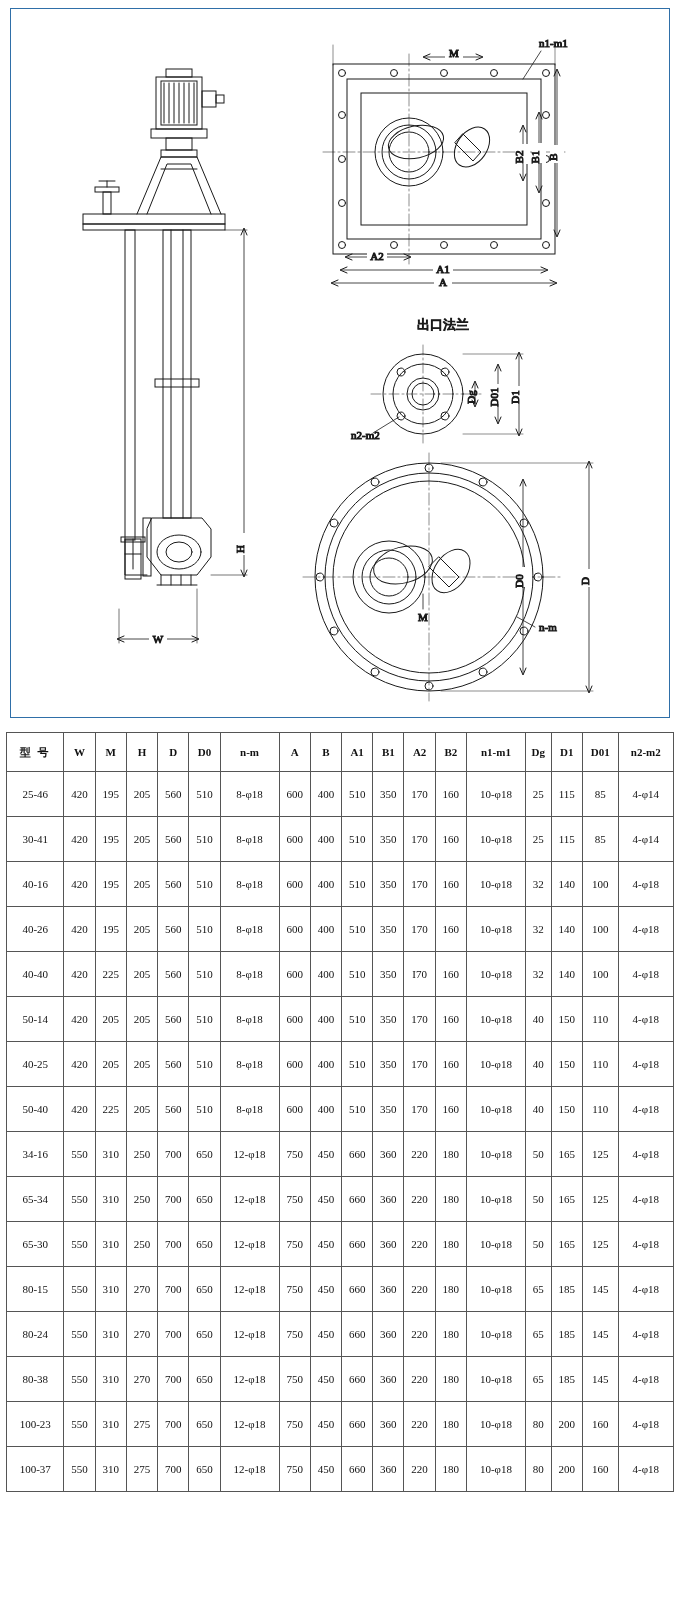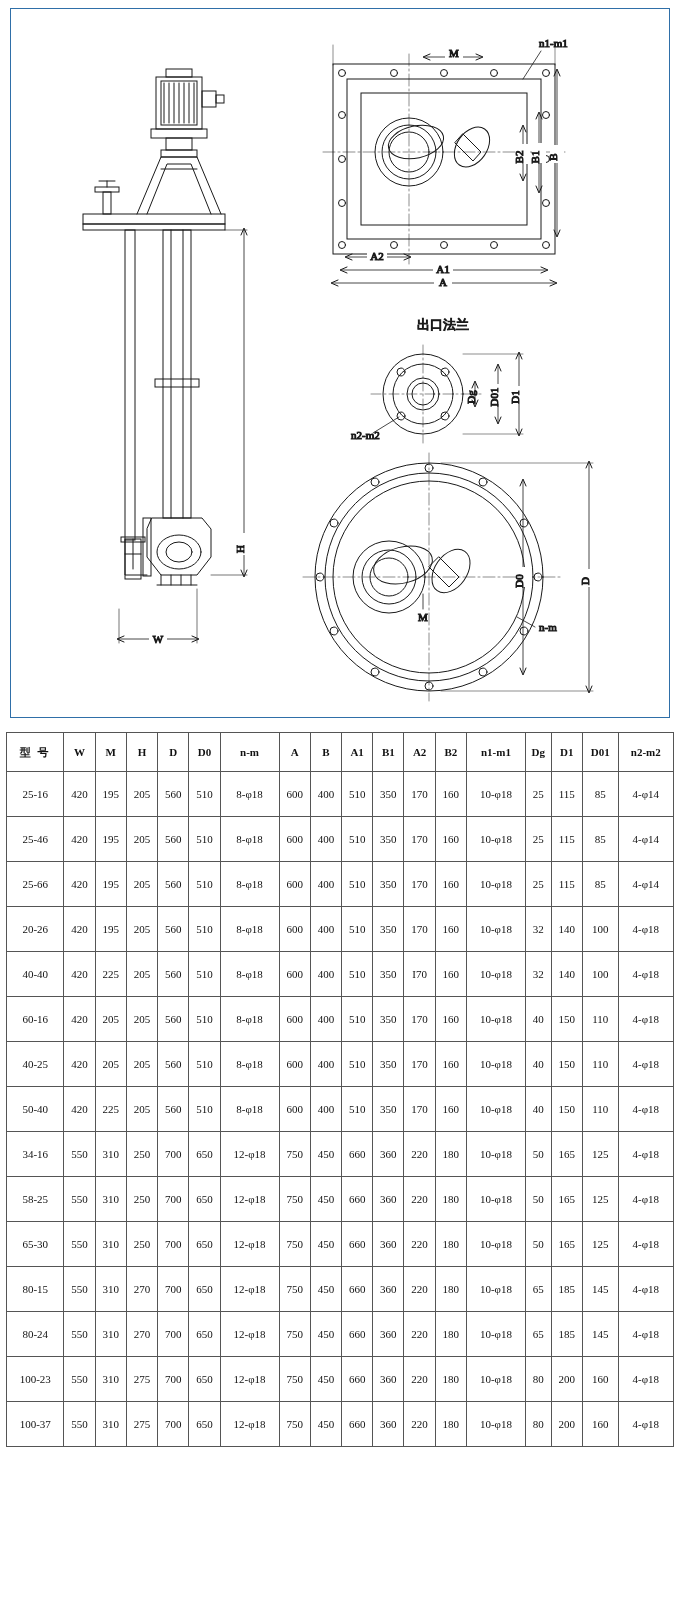--- a/index.html
+++ b/index.html
@@ -333,121 +333,121 @@
         <th>B2</th>
         <th>n1-m1</th>
         <th>Dg</th>
         <th>D1</th>
         <th>D01</th>
         <th>n2-m2</th>
       </tr>
     </thead>
     <tbody id="table-body">
         <tr>
-          <td class="model">25-16</td>
+          <td class="model">25-46</td>
           <td>420</td>
           <td>195</td>
           <td>205</td>
           <td>560</td>
           <td>510</td>
           <td>8-φ18</td>
           <td>600</td>
           <td>400</td>
           <td>510</td>
           <td>350</td>
           <td>170</td>
           <td>160</td>
           <td>10-φ18</td>
           <td>25</td>
           <td>115</td>
           <td>85</td>
           <td>4-φ14</td>
         </tr>
         <tr>
-          <td class="model">25-46</td>
+          <td class="model">30-41</td>
           <td>420</td>
           <td>195</td>
           <td>205</td>
           <td>560</td>
           <td>510</td>
           <td>8-φ18</td>
           <td>600</td>
           <td>400</td>
           <td>510</td>
           <td>350</td>
           <td>170</td>
           <td>160</td>
           <td>10-φ18</td>
           <td>25</td>
           <td>115</td>
           <td>85</td>
           <td>4-φ14</td>
         </tr>
         <tr>
-          <td class="model">25-66</td>
-          <td>420</td>
-          <td>195</td>
-          <td>205</td>
-          <td>560</td>
-          <td>510</td>
-          <td>8-φ18</td>
-          <td>600</td>
-          <td>400</td>
-          <td>510</td>
-          <td>350</td>
-          <td>170</td>
-          <td>160</td>
-          <td>10-φ18</td>
-          <td>25</td>
-          <td>115</td>
-          <td>85</td>
-          <td>4-φ14</td>
-        </tr>
-        <tr>
-          <td class="model">20-26</td>
+          <td class="model">40-16</td>
           <td>420</td>
           <td>195</td>
           <td>205</td>
           <td>560</td>
           <td>510</td>
           <td>8-φ18</td>
           <td>600</td>
           <td>400</td>
           <td>510</td>
           <td>350</td>
           <td>170</td>
           <td>160</td>
           <td>10-φ18</td>
           <td>32</td>
           <td>140</td>
           <td>100</td>
           <td>4-φ18</td>
         </tr>
         <tr>
-          <td class="model">40-40</td>
-          <td>420</td>
-          <td>225</td>
-          <td>205</td>
-          <td>560</td>
-          <td>510</td>
-          <td>8-φ18</td>
-          <td>600</td>
-          <td>400</td>
-          <td>510</td>
-          <td>350</td>
-          <td>I70</td>
+          <td class="model">40-26</td>
+          <td>420</td>
+          <td>195</td>
+          <td>205</td>
+          <td>560</td>
+          <td>510</td>
+          <td>8-φ18</td>
+          <td>600</td>
+          <td>400</td>
+          <td>510</td>
+          <td>350</td>
+          <td>170</td>
           <td>160</td>
           <td>10-φ18</td>
           <td>32</td>
           <td>140</td>
           <td>100</td>
           <td>4-φ18</td>
         </tr>
         <tr>
-          <td class="model">60-16</td>
+          <td class="model">40-40</td>
+          <td>420</td>
+          <td>225</td>
+          <td>205</td>
+          <td>560</td>
+          <td>510</td>
+          <td>8-φ18</td>
+          <td>600</td>
+          <td>400</td>
+          <td>510</td>
+          <td>350</td>
+          <td>I70</td>
+          <td>160</td>
+          <td>10-φ18</td>
+          <td>32</td>
+          <td>140</td>
+          <td>100</td>
+          <td>4-φ18</td>
+        </tr>
+        <tr>
+          <td class="model">50-14</td>
           <td>420</td>
           <td>205</td>
           <td>205</td>
           <td>560</td>
           <td>510</td>
           <td>8-φ18</td>
           <td>600</td>
           <td>400</td>
           <td>510</td>
           <td>350</td>
@@ -513,21 +513,21 @@
           <td>360</td>
           <td>220</td>
           <td>180</td>
           <td>10-φ18</td>
           <td>50</td>
           <td>165</td>
           <td>125</td>
           <td>4-φ18</td>
         </tr>
         <tr>
-          <td class="model">58-25</td>
+          <td class="model">65-34</td>
           <td>550</td>
           <td>310</td>
           <td>250</td>
           <td>700</td>
           <td>650</td>
           <td>12-φ18</td>
           <td>750</td>
           <td>450</td>
           <td>660</td>
           <td>360</td>
@@ -593,20 +593,40 @@
           <td>360</td>
           <td>220</td>
           <td>180</td>
           <td>10-φ18</td>
           <td>65</td>
           <td>185</td>
           <td>145</td>
           <td>4-φ18</td>
         </tr>
         <tr>
+          <td class="model">80-38</td>
+          <td>550</td>
+          <td>310</td>
+          <td>270</td>
+          <td>700</td>
+          <td>650</td>
+          <td>12-φ18</td>
+          <td>750</td>
+          <td>450</td>
+          <td>660</td>
+          <td>360</td>
+          <td>220</td>
+          <td>180</td>
+          <td>10-φ18</td>
+          <td>65</td>
+          <td>185</td>
+          <td>145</td>
+          <td>4-φ18</td>
+        </tr>
+        <tr>
           <td class="model">100-23</td>
           <td>550</td>
           <td>310</td>
           <td>275</td>
           <td>700</td>
           <td>650</td>
           <td>12-φ18</td>
           <td>750</td>
           <td>450</td>
           <td>660</td>

